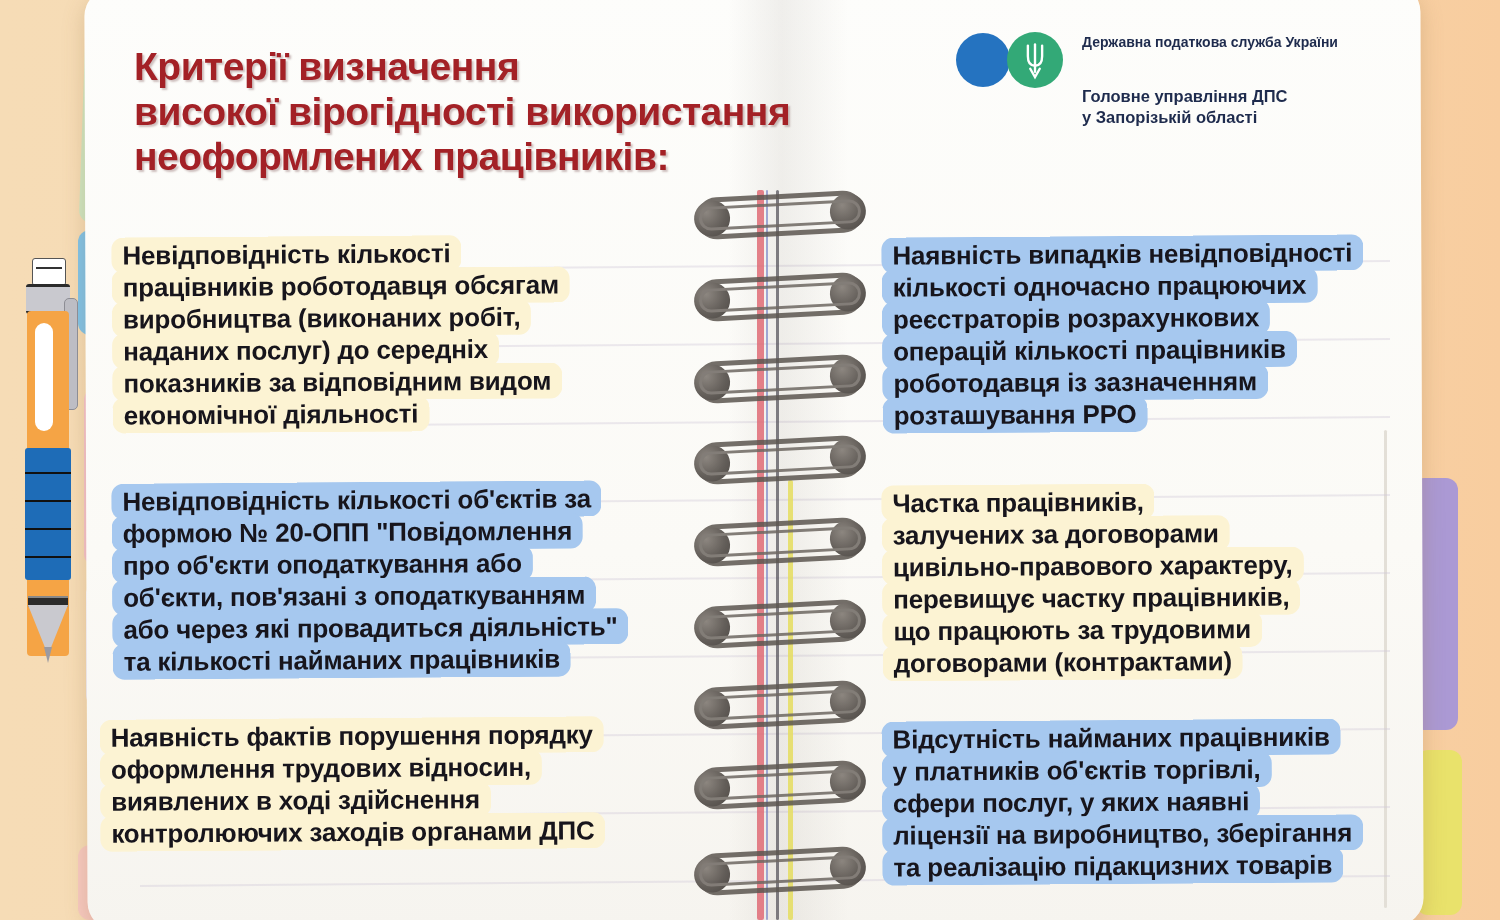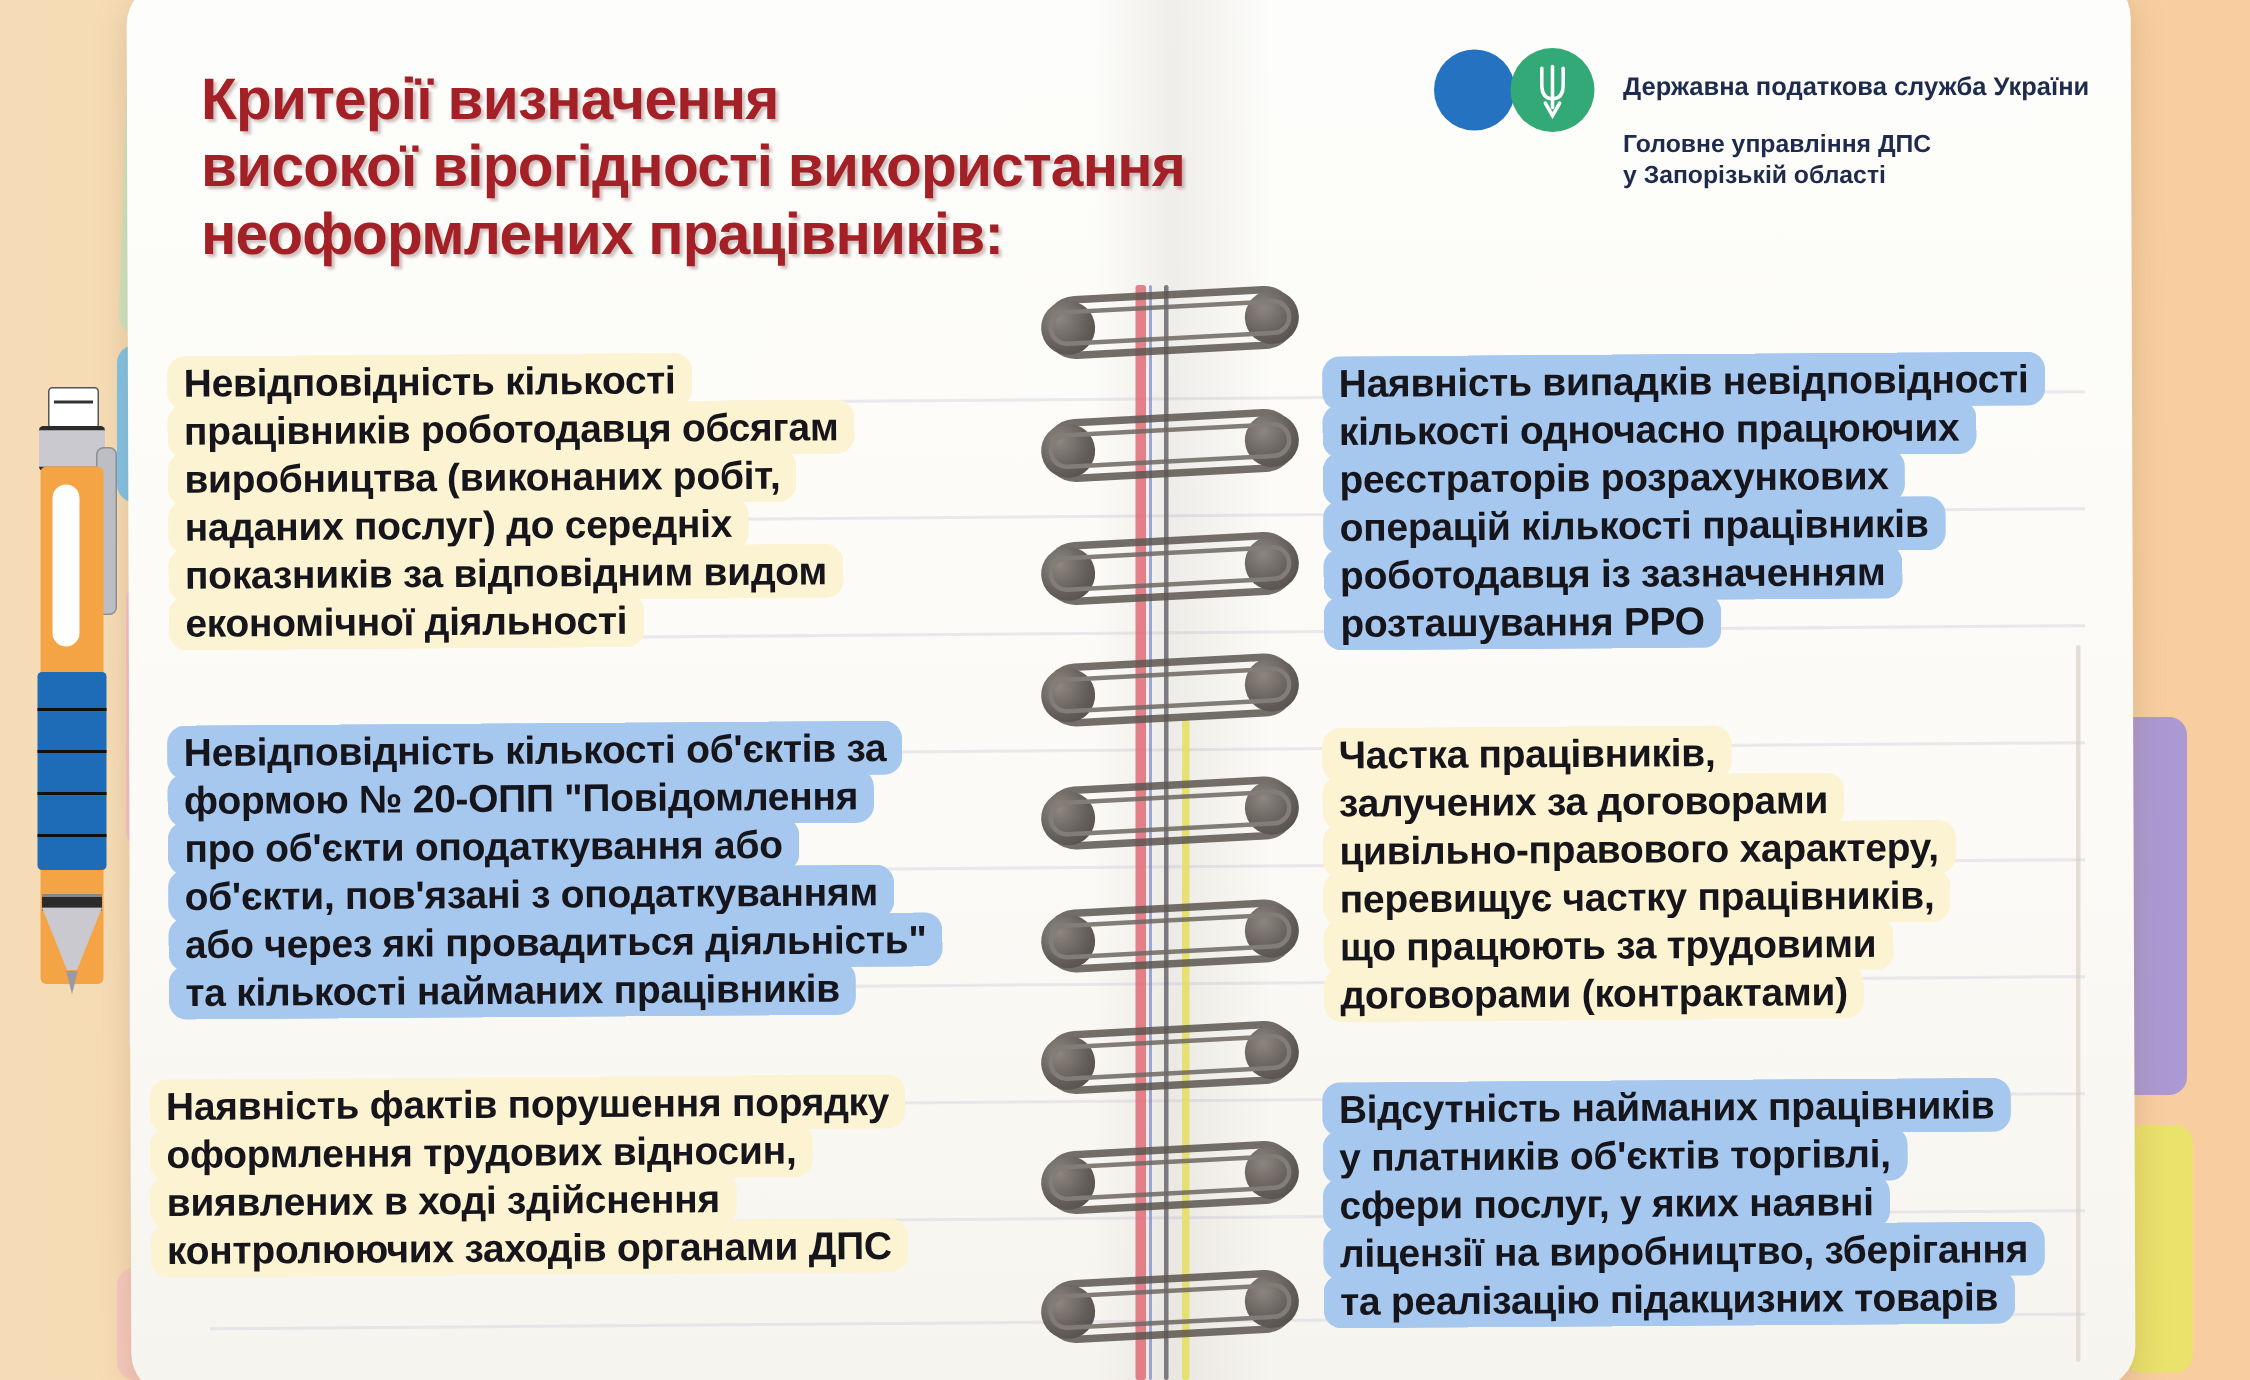--- a/index.html
+++ b/index.html
@@ -46,21 +46,21 @@
 
   
   .title{position:absolute;left:134px;top:30px;font-size:39px;line-height:45px;
          font-weight:bold;color:#a32126;letter-spacing:-0.5px;white-space:pre-line;
          text-shadow:2px 2px 2px rgba(70,15,15,.25);margin-top:14px;}
   .brand{position:absolute;left:954px;top:28px;width:470px;height:90px;}
   .circle{position:absolute;border-radius:50%;}
   .circle-blue{left:2px;top:5px;width:54px;height:54px;background:#2573c0;}
   .circle-green{left:53px;top:4px;width:56px;height:56px;background:#33a977;}
   .trident{position:absolute;left:67px;top:14px;width:28px;height:38px;}
-  .org1{position:absolute;left:128px;top:20px;font-size:17px;font-weight:bold;color:#1e2b4d;}
+  .org1{position:absolute;left:128px;top:6px;font-size:14px;font-weight:bold;color:#1e2b4d;}
   .org2{position:absolute;left:128px;top:34px;font-size:16.5px;line-height:21px;
         font-weight:bold;color:#1e2b4d;white-space:pre-line;margin-top:24px;}
 
   
   .block{position:absolute;font-weight:bold;font-size:26px;line-height:32px;
          color:#17151c;letter-spacing:-0.2px;transform:rotate(-0.4deg);}
   .hl{display:inline;white-space:pre-line;padding:3px 11px;border-radius:12px;
       box-decoration-break:clone;-webkit-box-decoration-break:clone;}
   .hl-yellow{background:#fcf3d3;}
   .hl-blue{background:#a6c8ef;}

